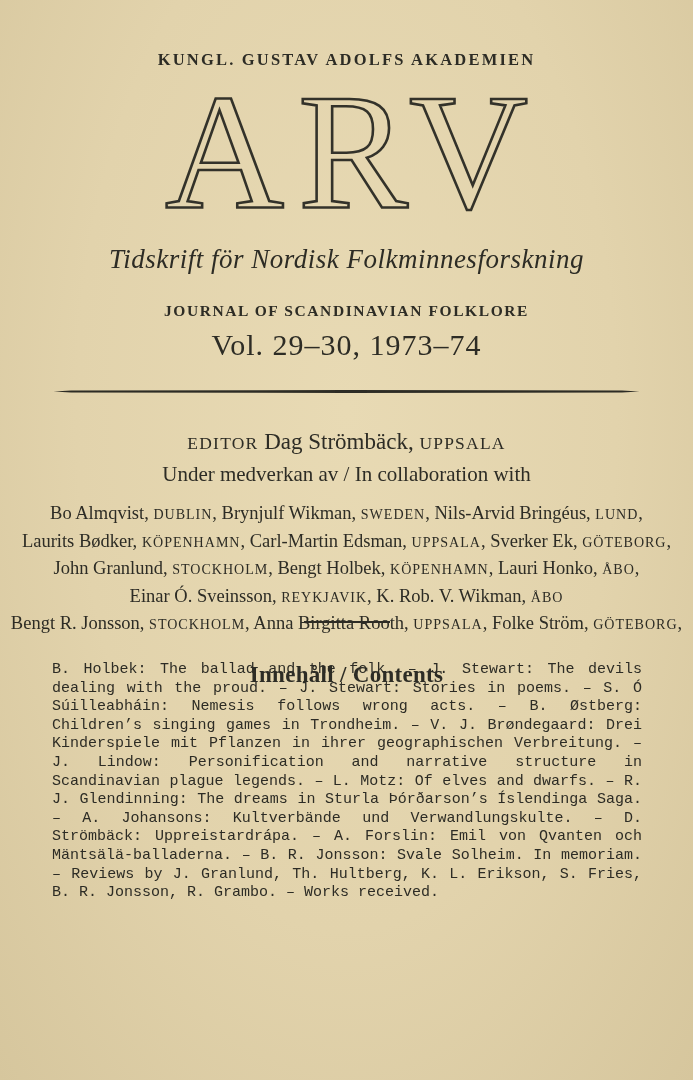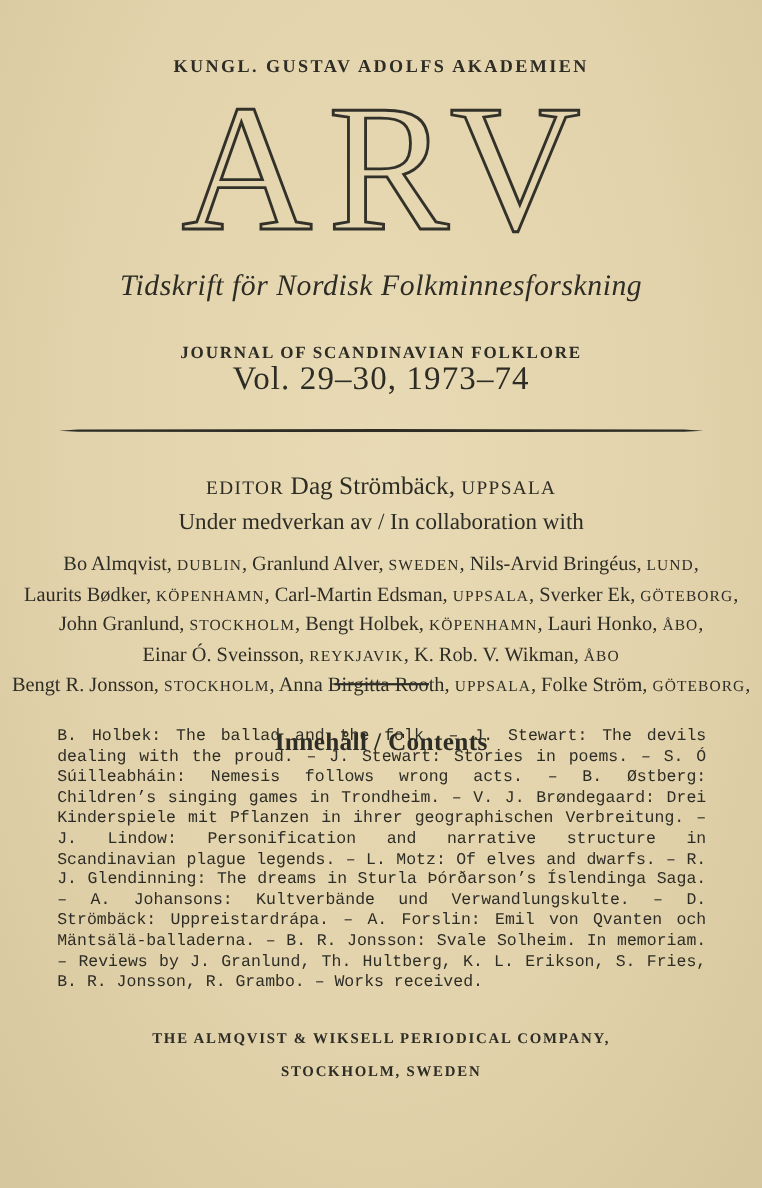--- a/index.html
+++ b/index.html
@@ -18,21 +18,21 @@
 
   .logo{
     top:70px;font-size:165px;line-height:1;letter-spacing:14px;
     font-weight:400;color:#33322a;text-indent:14px;
   }
   @supports ((-webkit-text-stroke: 1px #000)) {
     .logo{-webkit-text-stroke:2.6px #33322a;color:transparent;}
   }
 
   .subtitle-sv{top:244px;font-size:27px;font-style:italic;letter-spacing:0.5px;}
-  .subtitle-en{top:312px;font-size:15.5px;letter-spacing:1.6px;font-weight:600;}
+  .subtitle-en{top:302px;font-size:15.5px;letter-spacing:1.6px;font-weight:600;}
   .volume{top:328px;font-size:30px;letter-spacing:1px;}
 
   .rule-main{
     position:absolute;top:390px;left:50%;transform:translateX(-50%);
     width:586px;height:3px;background:#2d2c25;
     clip-path:polygon(0 50%, 3% 18%, 50% 0, 97% 18%, 100% 50%, 97% 82%, 50% 100%, 3% 82%);
   }
 
   .editor{top:429px;font-size:23px;}
   .collab-intro{top:462px;font-size:21px;}
@@ -73,31 +73,27 @@
 
   <div class="center volume">Vol. 29–30, 1973–74</div>
 
   <div class="rule-main"></div>
 
   <div class="center editor"><span class="sc">EDITOR</span><span> Dag Strömbäck, </span><span class="sc">UPPSALA</span></div>
 
   <div class="center collab-intro"><span>Under medverkan av / </span><span class="italic">In collaboration with</span></div>
 
   <div class="center collaborators">
-      <div class="line"><span>Bo Almqvist, </span><span class="sc">DUBLIN</span><span>, Granlund Alver, </span><span class="sc">SWEDEN</span><span>, Nils-Arvid Bringéus, </span><span class="sc">LUND</span><span>,</span></div>
+      <div class="line"><span>Bo Almqvist, </span><span class="sc">DUBLIN</span><span>, Brynjulf Wikman, </span><span class="sc">SWEDEN</span><span>, Nils-Arvid Bringéus, </span><span class="sc">LUND</span><span>,</span></div>
       <div class="line"><span>Laurits Bødker, </span><span class="sc">KÖPENHAMN</span><span>, Carl-Martin Edsman, </span><span class="sc">UPPSALA</span><span>, Sverker Ek, </span><span class="sc">GÖTEBORG</span><span>,</span></div>
       <div class="line"><span>John Granlund, </span><span class="sc">STOCKHOLM</span><span>, Bengt Holbek, </span><span class="sc">KÖPENHAMN</span><span>, Lauri Honko, </span><span class="sc">ÅBO</span><span>,</span></div>
       <div class="line"><span>Einar Ó. Sveinsson, </span><span class="sc">REYKJAVIK</span><span>, K. Rob. V. Wikman, </span><span class="sc">ÅBO</span></div>
       <div class="line"><span>Bengt R. Jonsson, </span><span class="sc">STOCKHOLM</span><span>, Anna Birgitta Rooth, </span><span class="sc">UPPSALA</span><span>, Folke Ström, </span><span class="sc">GÖTEBORG</span><span>,</span></div>
     </div>
 
   <div class="rule-short"></div>
 
   <div class="center contents-heading"><span>Innehåll</span><span> / </span><span class="italic">Contents</span></div>
 
   <div class="contents-body">B. Holbek: The ballad and the folk. – J. Stewart: The devils dealing with the proud. – J. Stewart: Stories in poems. – S. Ó Súilleabháin: Nemesis follows wrong acts. – B. Østberg: Children’s singing games in Trondheim. – V. J. Brøndegaard: Drei Kinderspiele mit Pflanzen in ihrer geographischen Verbreitung. – J. Lindow: Personification and narrative structure in Scandinavian plague legends. – L. Motz: Of elves and dwarfs. – R. J. Glendinning: The dreams in Sturla Þórðarson’s Íslendinga Saga. – A. Johansons: Kultverbände und Verwandlungskulte. – D. Strömbäck: Uppreistardrápa. – A. Forslin: Emil von Qvanten och Mäntsälä-balladerna. – B. R. Jonsson: Svale Solheim. In memoriam. – Reviews by J. Granlund, Th. Hultberg, K. L. Erikson, S. Fries, B. R. Jonsson, R. Grambo. – Works received.</div>
 
-  <div class="center publisher">
-    <div>THE ALMQVIST &amp; WIKSELL PERIODICAL COMPANY,</div>
-    <div>STOCKHOLM, SWEDEN</div>
-  </div>
 
 </div>
 
 </body></html>

